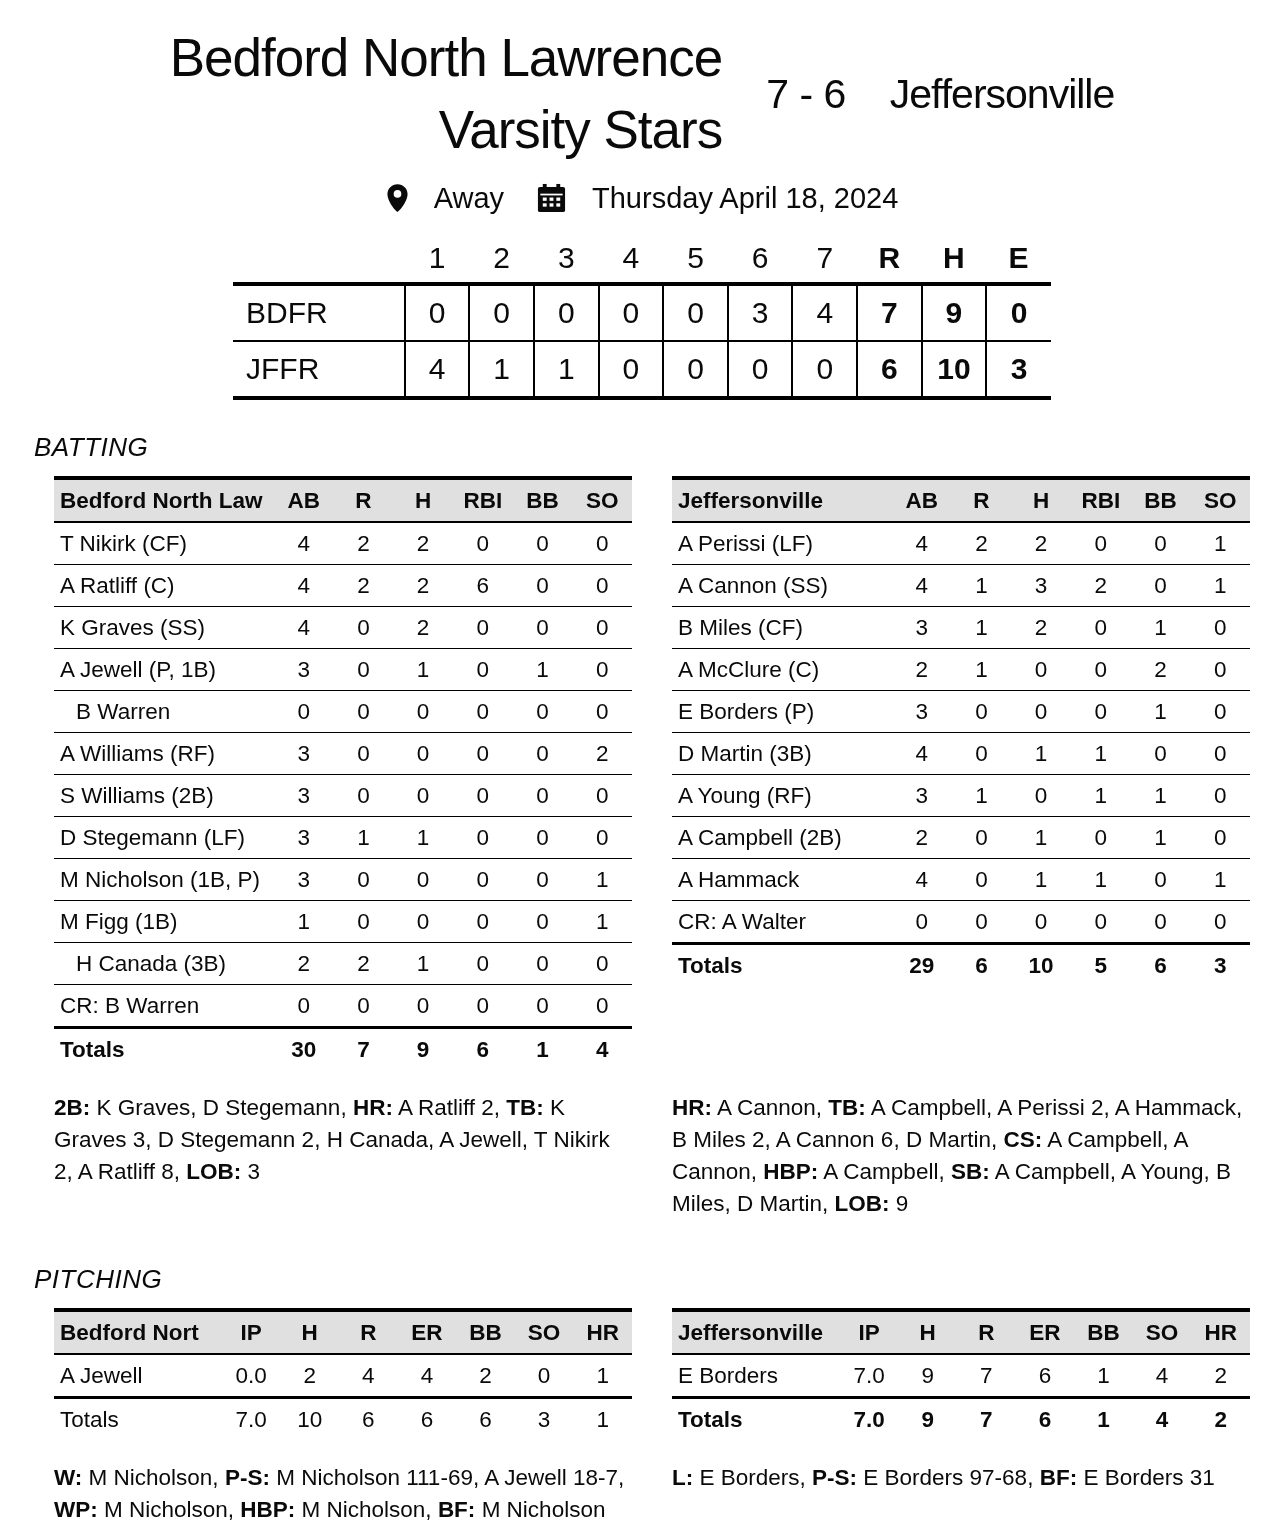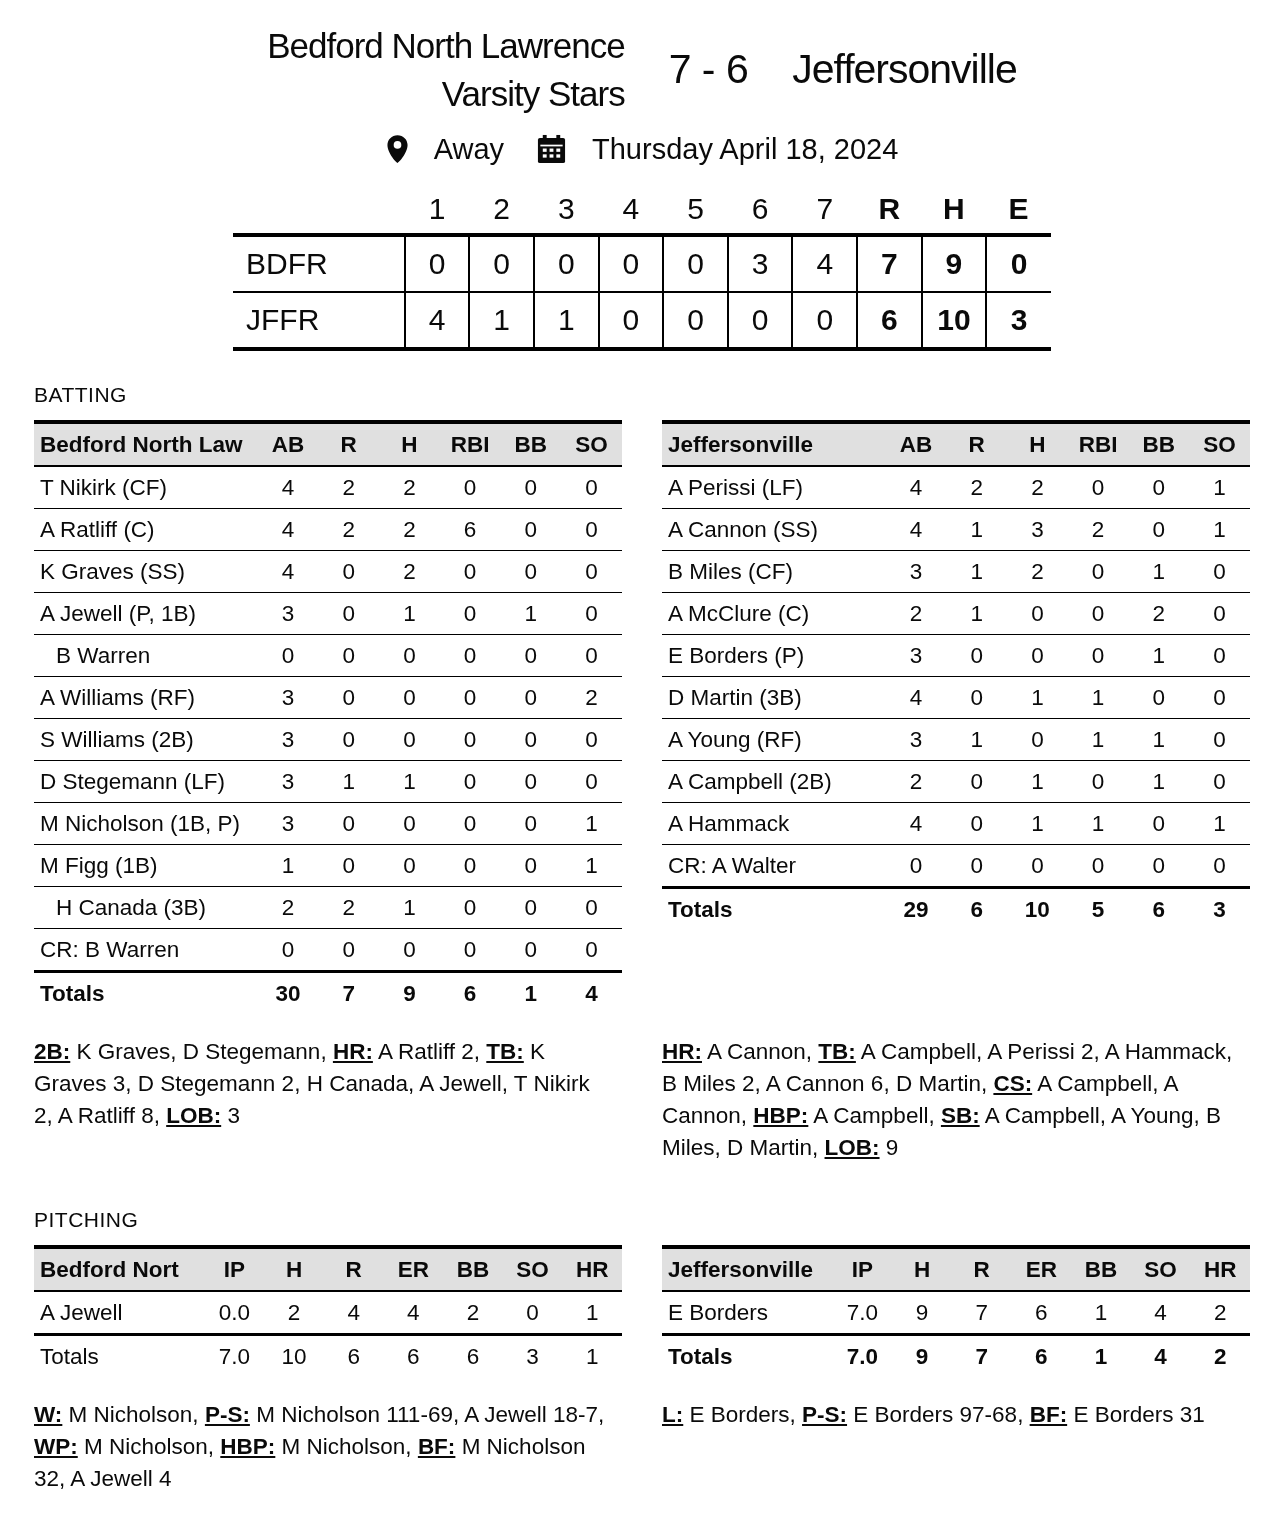--- a/index.html
+++ b/index.html
@@ -13,21 +13,21 @@
   .page { padding: 22px 34px 40px 34px; }
 
   
   .game-header {
     display: flex;
     justify-content: center;
     align-items: center;
     gap: 44px;
   }
   .team-title {
-    font-size: 35px;
+    font-size: 53px;
     line-height: 1.36;
     font-weight: 400;
     text-align: right;
     letter-spacing: -1px;
     margin: 0;
   }
   .score { font-size: 41px; font-weight: 400; white-space: nowrap; letter-spacing: -0.5px; }
   .opponent { font-size: 41px; font-weight: 400; letter-spacing: -1px; }
 
   .meta-row {
@@ -51,32 +51,34 @@
   .linescore th.name-col { width: 21%; }
   .linescore th:nth-child(n+9), .linescore td:nth-child(n+9) { font-weight: 700; }
   .linescore tbody { border-top: 4px solid #000; border-bottom: 4px solid #000; }
   .linescore tbody tr + tr { border-top: 2px solid #000; }
   .linescore td { height: 52px; text-align: center; }
   .linescore td + td { border-left: 2px solid #000; }
   .linescore td.name-col { text-align: left; padding-left: 13px; }
 
   
   .section-label {
-    font-size: 21px;
+    font-size: 26px;
     font-weight: 400;
     letter-spacing: 0.5px;
     margin: 0 0 13px 0;
+    font-style: italic;
   }
   .batting-section { margin-top: 32px; }
   .pitching-section { margin-top: 44px; }
   .tables-grid {
     display: grid;
     grid-template-columns: 1fr 1fr;
     column-gap: 40px;
     align-items: start;
+    margin-left: 20px;
   }
 
   
   .stat-table { width: 100%; font-size: 22.5px; }
   .stat-table thead { border-top: 4px solid #000; border-bottom: 2.5px solid #000; }
   .stat-table thead tr { background: #e0e0e0; }
   .stat-table th { font-weight: 700; padding: 8px 0 7px 0; text-align: center; }
   .stat-table th.name-col {
     text-align: left; padding-left: 6px;
     white-space: nowrap; overflow: hidden;
@@ -93,21 +95,21 @@
   .stat-table td.indent { padding-left: 22px; }
   .bold-row td { font-weight: 700; }
 
   
   .notes {
     margin: 22px 0 0 0;
     font-size: 22.5px;
     line-height: 32px;
     max-width: 578px;
   }
-  .notes strong { font-weight: 700; text-decoration: underline; }
+  .notes strong { font-weight: 700; }
 </style>
 </head>
 <body>
 
 <div class="page">
 
   <div class="game-header">
     <h1 class="team-title">
       <span>Bedford North Lawrence</span><br>
       <span>Varsity Stars</span>

